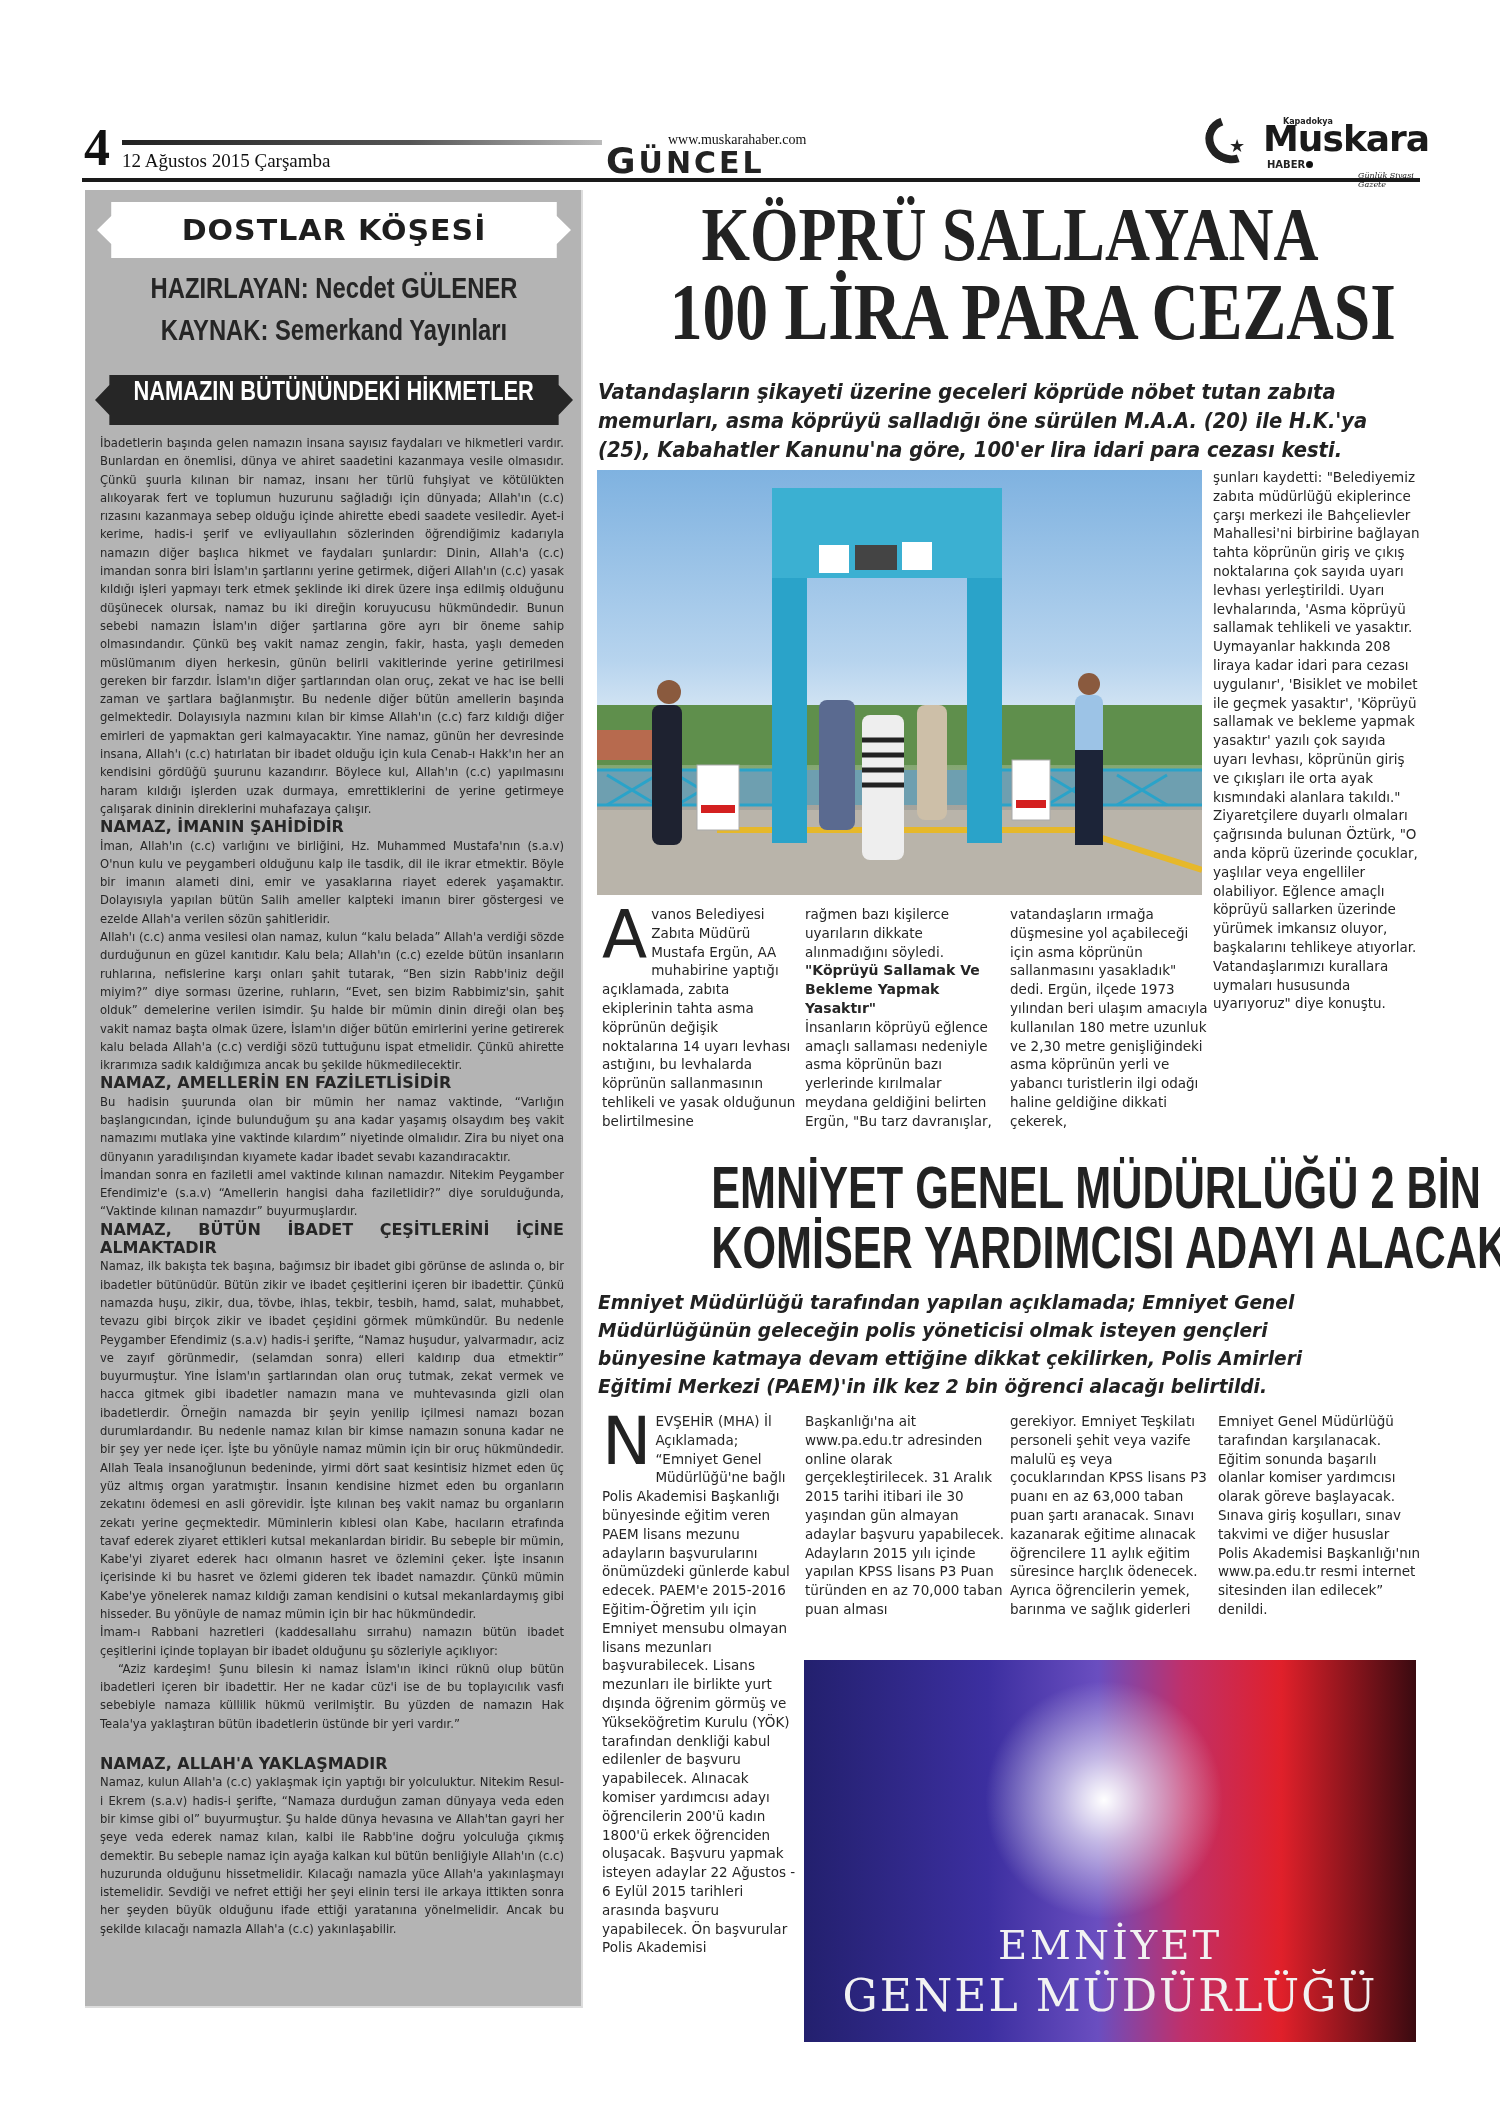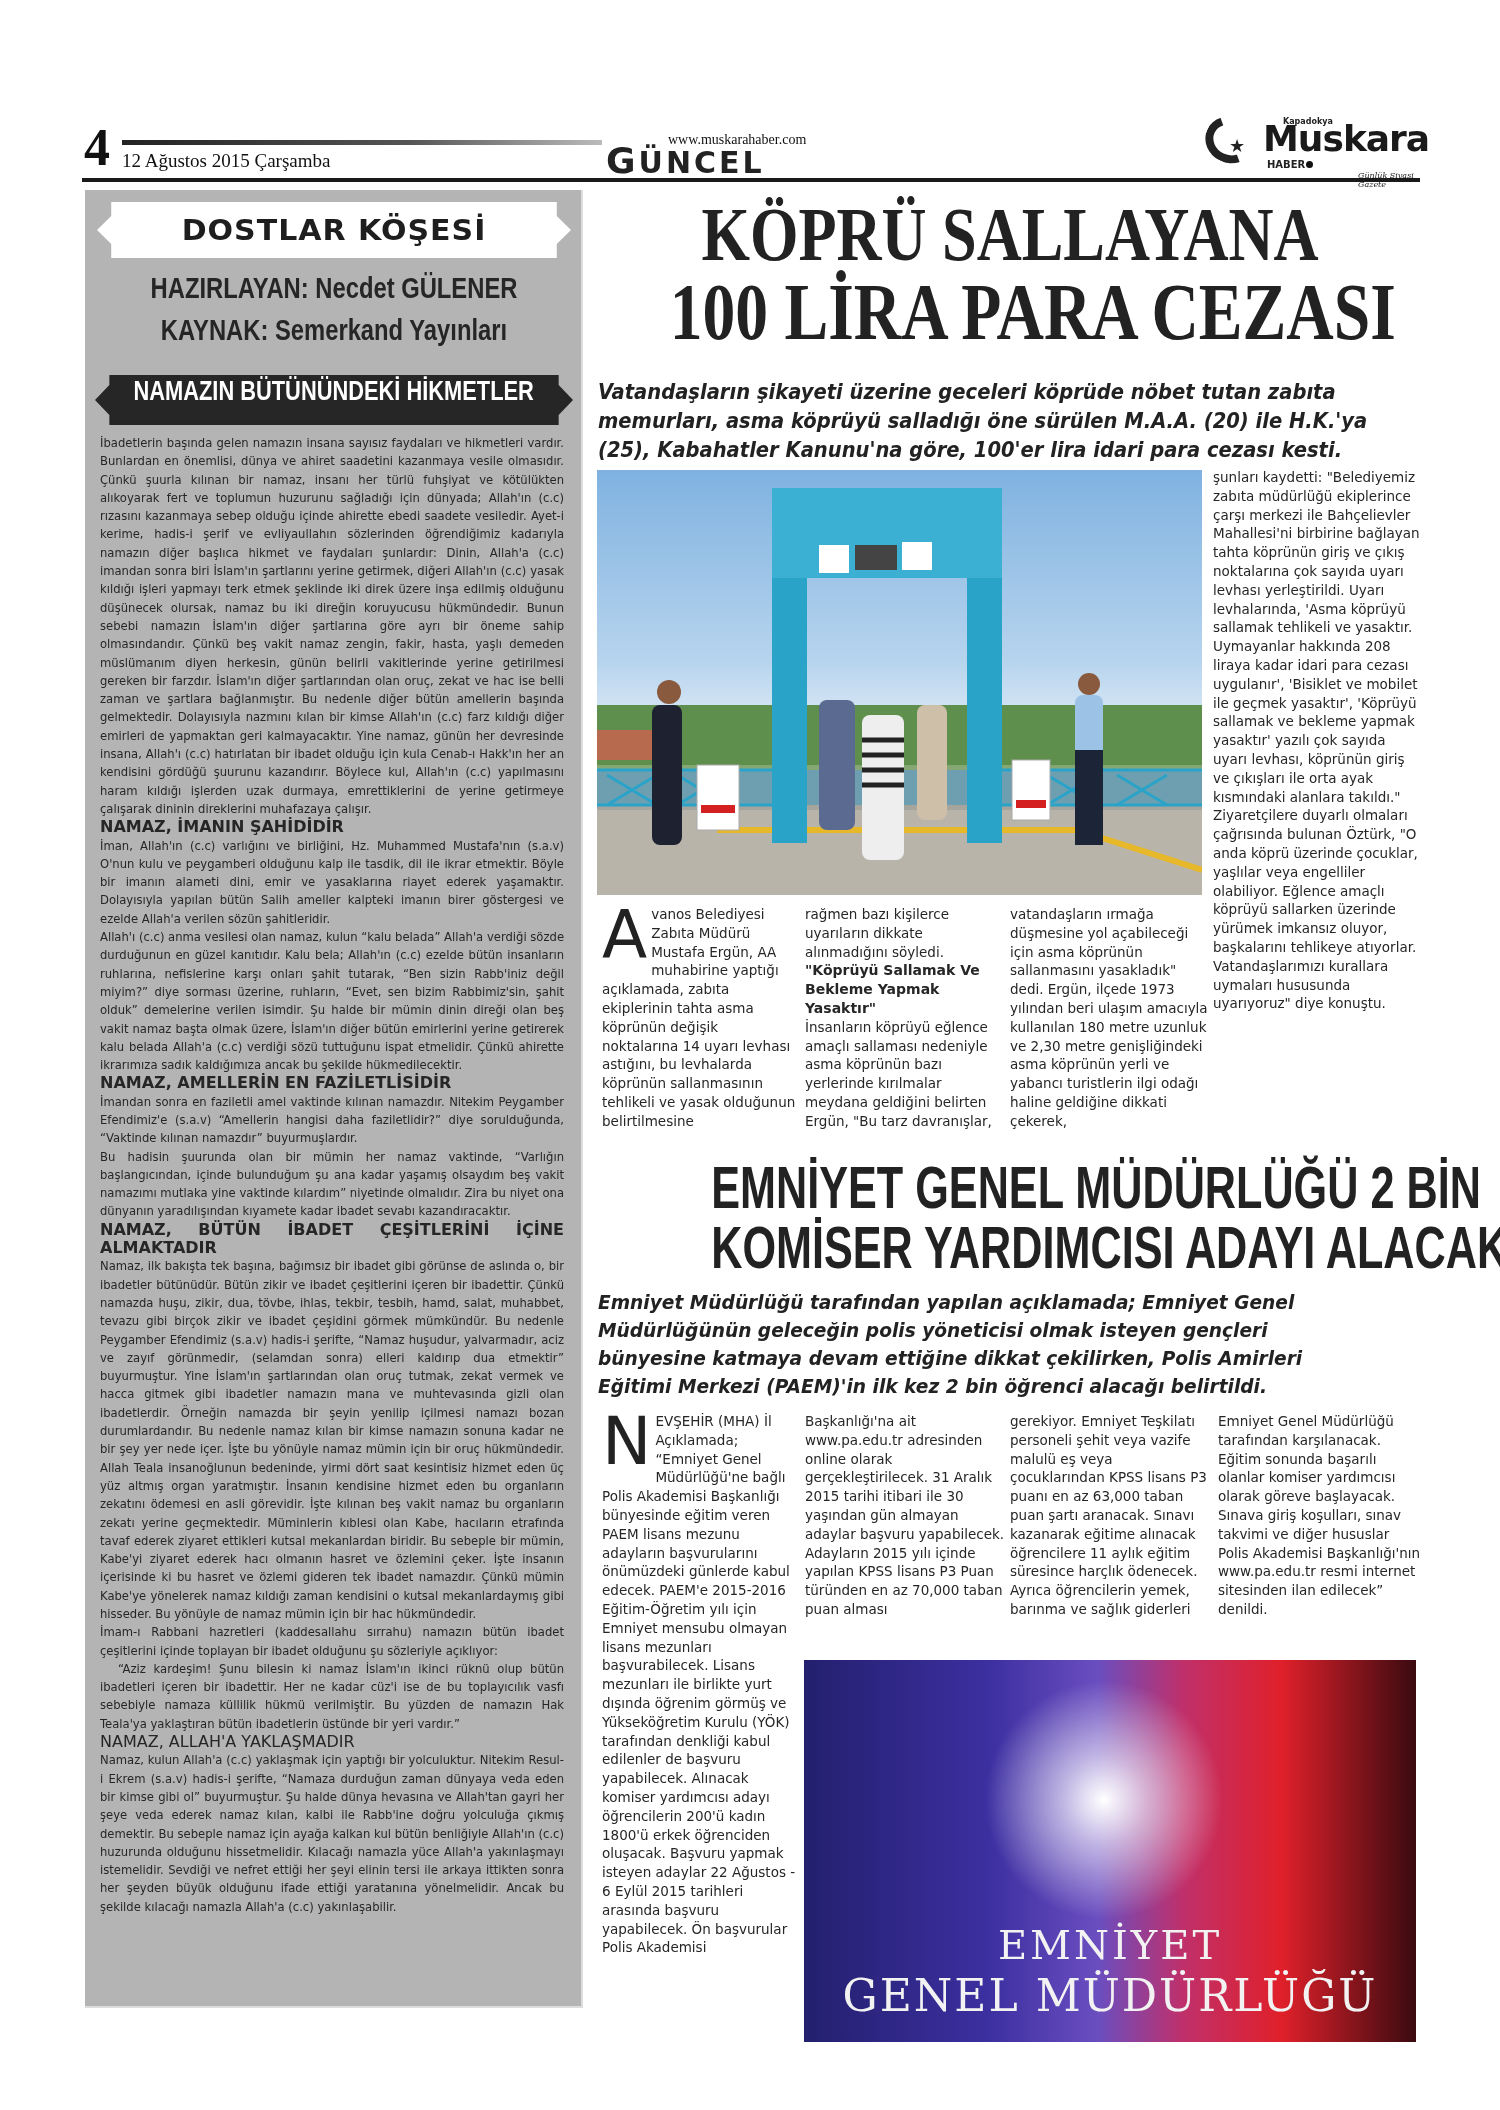--- a/index.html
+++ b/index.html
@@ -28,21 +28,21 @@
   .banner-white { position:absolute; left: 12px; top: 12px; width: 474px; height: 56px; background:#fff; clip-path: polygon(3% 0, 97% 0, 97% 25%, 100% 50%, 97% 75%, 97% 100%, 3% 100%, 3% 75%, 0 50%, 3% 25%); display:flex; align-items:center; justify-content:center; }
   .banner-white span { font-family: "DejaVu Sans", sans-serif; font-weight: bold; font-size: 30px; letter-spacing: 1px; color:#1e1e1e; transform: scaleY(0.95); }
   .byline { position:absolute; left: 0; width: 498px; text-align:center; font-family: "Liberation Sans", sans-serif; font-weight: bold; font-size: 29px; color:#262626; transform: scaleX(0.82); transform-origin: center; letter-spacing: 0; }
   #byline-1 { top: 82px; }
   #byline-2 { top: 124px; }
   .banner-black { position:absolute; left: 10px; top: 185px; width: 478px; height: 50px; background:#262626; clip-path: polygon(3% 0, 97% 0, 97% 20%, 100% 50%, 97% 80%, 97% 100%, 3% 100%, 3% 80%, 0 50%, 3% 20%); display:flex; justify-content:center; }
   .banner-black span { font-family: "Liberation Sans", sans-serif; font-weight: bold; font-size: 28px; color:#fff; transform: scaleX(0.78); white-space: nowrap; }
   #left-body { position:absolute; left: 15px; top: 244px; width: 464px; font-family: "DejaVu Sans", sans-serif; font-size: 11.6px; line-height: 18.3px; color:#262626; text-align: justify; }
   #left-body p { margin: 0; }
   #left-body h4 { font-size: 16px; font-weight: bold; margin: 0; line-height: 18.3px; }
-  #left-body h4.plain { font-weight: normal; }
+  #left-body h4.plain { font-weight: bold; margin-top: 22px; }
   #left-body p.indent { text-indent: 18px; }
 
   
   #h1 { left: 595px; top: 195px; width: 830px; text-align:center; font-family: "Liberation Serif", serif; font-weight: bold; font-size: 76px; line-height: 78px; color:#222; transform: scaleX(0.82); transform-origin: center top; white-space: nowrap; }
   #h1 div { white-space: nowrap; }
   #h1-l2 { font-size: 80px; }
   #lead1 { left: 598px; top: 378px; width: 830px; font-family: "DejaVu Sans", sans-serif; font-style: italic; font-weight: bold; font-size: 21px; line-height: 29px; color:#222; transform: scaleX(0.93); transform-origin: left top; }
   #photo1 { left: 597px; top: 470px; width: 605px; height: 425px; overflow:hidden; background: linear-gradient(180deg,#7fb2e0 0%,#b7d4ee 45%,#d6e6f4 58%,#6d9a55 62%,#85a874 70%,#a4a39c 78%,#b9b5ac 100%); }
   .cols { font-family: "DejaVu Sans", sans-serif; font-size: 13.5px; line-height: 18.8px; color:#262626; }
   #c1-col1 { left: 602px; top: 905px; width: 196px; }
@@ -102,22 +102,22 @@
   <div class="byline" id="byline-2">KAYNAK: Semerkand Yayınları</div>
   <div class="banner-black">
       <span>NAMAZIN BÜTÜNÜNDEKİ HİKMETLER</span>
     </div>
   <div id="left-body">
       <p>İbadetlerin başında gelen namazın insana sayısız faydaları ve hikmetleri vardır. Bunlardan en önemlisi, dünya ve ahiret saadetini kazanmaya vesile olmasıdır. Çünkü şuurla kılınan bir namaz, insanı her türlü fuhşiyat ve kötülükten alıkoyarak fert ve toplumun huzurunu sağladığı için dünyada; Allah'ın (c.c) rızasını kazanmaya sebep olduğu içinde ahirette ebedi saadete vesiledir. Ayet-i kerime, hadis-i şerif ve evliyaullahın sözlerinden öğrendiğimiz kadarıyla namazın diğer başlıca hikmet ve faydaları şunlardır: Dinin, Allah'a (c.c) imandan sonra biri İslam'ın şartlarını yerine getirmek, diğeri Allah'ın (c.c) yasak kıldığı işleri yapmayı terk etmek şeklinde iki direk üzere inşa edilmiş olduğunu düşünecek olursak, namaz bu iki direğin koruyucusu hükmündedir. Bunun sebebi namazın İslam'ın diğer şartlarına göre ayrı bir öneme sahip olmasındandır. Çünkü beş vakit namaz zengin, fakir, hasta, yaşlı demeden müslümanım diyen herkesin, günün belirli vakitlerinde yerine getirilmesi gereken bir farzdır. İslam'ın diğer şartlarından olan oruç, zekat ve hac ise belli zaman ve şartlara bağlanmıştır. Bu nedenle diğer bütün amellerin başında gelmektedir. Dolayısıyla nazmını kılan bir kimse Allah'ın (c.c) farz kıldığı diğer emirleri de yapmaktan geri kalmayacaktır. Yine namaz, günün her devresinde insana, Allah'ı (c.c) hatırlatan bir ibadet olduğu için kula Cenab-ı Hakk'ın her an kendisini gördüğü şuurunu kazandırır. Böylece kul, Allah'ın (c.c) yapılmasını haram kıldığı işlerden uzak durmaya, emrettiklerini de yerine getirmeye çalışarak dininin direklerini muhafazaya çalışır.</p>
       <h4>NAMAZ, İMANIN ŞAHİDİDİR</h4>
       <p>İman, Allah'ın (c.c) varlığını ve birliğini, Hz. Muhammed Mustafa'nın (s.a.v) O'nun kulu ve peygamberi olduğunu kalp ile tasdik, dil ile ikrar etmektir. Böyle bir imanın alameti dini, emir ve yasaklarına riayet ederek yaşamaktır. Dolayısıyla yapılan bütün Salih ameller kalpteki imanın birer göstergesi ve ezelde Allah'a verilen sözün şahitleridir.</p>
       <p>Allah'ı (c.c) anma vesilesi olan namaz, kulun “kalu belada” Allah'a verdiği sözde durduğunun en güzel kanıtıdır. Kalu bela; Allah'ın (c.c) ezelde bütün insanların ruhlarına, nefislerine karşı onları şahit tutarak, “Ben sizin Rabb'iniz değil miyim?” diye sorması üzerine, ruhların, “Evet, sen bizim Rabbimiz'sin, şahit olduk” demelerine verilen isimdir. Şu halde bir mümin dinin direği olan beş vakit namaz başta olmak üzere, İslam'ın diğer bütün emirlerini yerine getirerek kalu belada Allah'a (c.c) verdiği sözü tuttuğunu ispat etmelidir. Çünkü ahirette ikrarımıza sadık kaldığımıza ancak bu şekilde hükmedilecektir.</p>
       <h4>NAMAZ, AMELLERİN EN FAZİLETLİSİDİR</h4>
+      <p>Bu hadisin şuurunda olan bir mümin her namaz vaktinde, “Varlığın başlangıcından, içinde bulunduğum şu ana kadar yaşamış olsaydım beş vakit namazımı mutlaka yine vaktinde kılardım” niyetinde olmalıdır. Zira bu niyet ona dünyanın yaradılışından kıyamete kadar ibadet sevabı kazandıracaktır.</p>
       <p>İmandan sonra en faziletli amel vaktinde kılınan namazdır. Nitekim Peygamber Efendimiz'e (s.a.v) “Amellerin hangisi daha faziletlidir?” diye sorulduğunda, “Vaktinde kılınan namazdır” buyurmuşlardır.</p>
-      <p>Bu hadisin şuurunda olan bir mümin her namaz vaktinde, “Varlığın başlangıcından, içinde bulunduğum şu ana kadar yaşamış olsaydım beş vakit namazımı mutlaka yine vaktinde kılardım” niyetinde olmalıdır. Zira bu niyet ona dünyanın yaradılışından kıyamete kadar ibadet sevabı kazandıracaktır.</p>
       <h4>NAMAZ, BÜTÜN İBADET ÇEŞİTLERİNİ İÇİNE ALMAKTADIR</h4>
       <p>Namaz, ilk bakışta tek başına, bağımsız bir ibadet gibi görünse de aslında o, bir ibadetler bütünüdür. Bütün zikir ve ibadet çeşitlerini içeren bir ibadettir. Çünkü namazda huşu, zikir, dua, tövbe, ihlas, tekbir, tesbih, hamd, salat, muhabbet, tevazu gibi birçok zikir ve ibadet çeşidini görmek mümkündür. Bu nedenle Peygamber Efendimiz (s.a.v) hadis-i şerifte, “Namaz huşudur, yalvarmadır, aciz ve zayıf görünmedir, (selamdan sonra) elleri kaldırıp dua etmektir” buyurmuştur. Yine İslam'ın şartlarından olan oruç tutmak, zekat vermek ve hacca gitmek gibi ibadetler namazın mana ve muhtevasında gizli olan ibadetlerdir. Örneğin namazda bir şeyin yenilip içilmesi namazı bozan durumlardandır. Bu nedenle namaz kılan bir kimse namazın sonuna kadar ne bir şey yer nede içer. İşte bu yönüyle namaz mümin için bir oruç hükmündedir. Allah Teala insanoğlunun bedeninde, yirmi dört saat kesintisiz hizmet eden üç yüz altmış organ yaratmıştır. İnsanın kendisine hizmet eden bu organların zekatını ödemesi en asli görevidir. İşte kılınan beş vakit namaz bu organların zekatı yerine geçmektedir. Müminlerin kıblesi olan Kabe, hacıların etrafında tavaf ederek ziyaret ettikleri kutsal mekanlardan biridir. Bu sebeple bir mümin, Kabe'yi ziyaret ederek hacı olmanın hasret ve özlemini çeker. İşte insanın içerisinde ki bu hasret ve özlemi gideren tek ibadet namazdır. Çünkü mümin Kabe'ye yönelerek namaz kıldığı zaman kendisini o kutsal mekanlardaymış gibi hisseder. Bu yönüyle de namaz mümin için bir hac hükmündedir.</p>
       <p>İmam-ı Rabbani hazretleri (kaddesallahu sırrahu) namazın bütün ibadet çeşitlerini içinde toplayan bir ibadet olduğunu şu sözleriyle açıklıyor:</p>
       <p class="indent">“Aziz kardeşim! Şunu bilesin ki namaz İslam'ın ikinci rüknü olup bütün ibadetleri içeren bir ibadettir. Her ne kadar cüz'i ise de bu toplayıcılık vasfı sebebiyle namaza küllilik hükmü verilmiştir. Bu yüzden de namazın Hak Teala'ya yaklaştıran bütün ibadetlerin üstünde bir yeri vardır.”</p>
       <h4 class="plain">NAMAZ, ALLAH'A YAKLAŞMADIR</h4>
       <p>Namaz, kulun Allah'a (c.c) yaklaşmak için yaptığı bir yolculuktur. Nitekim Resul-i Ekrem (s.a.v) hadis-i şerifte, “Namaza durduğun zaman dünyaya veda eden bir kimse gibi ol” buyurmuştur. Şu halde dünya hevasına ve Allah'tan gayri her şeye veda ederek namaz kılan, kalbi ile Rabb'ine doğru yolculuğa çıkmış demektir. Bu sebeple namaz için ayağa kalkan kul bütün benliğiyle Allah'ın (c.c) huzurunda olduğunu hissetmelidir. Kılacağı namazla yüce Allah'a yakınlaşmayı istemelidir. Sevdiği ve nefret ettiği her şeyi elinin tersi ile arkaya ittikten sonra her şeyden büyük olduğunu ifade ettiği yaratanına yönelmelidir. Ancak bu şekilde kılacağı namazla Allah'a (c.c) yakınlaşabilir.</p>
     </div>
 </div>
 
 <div class="abs" id="h1">

